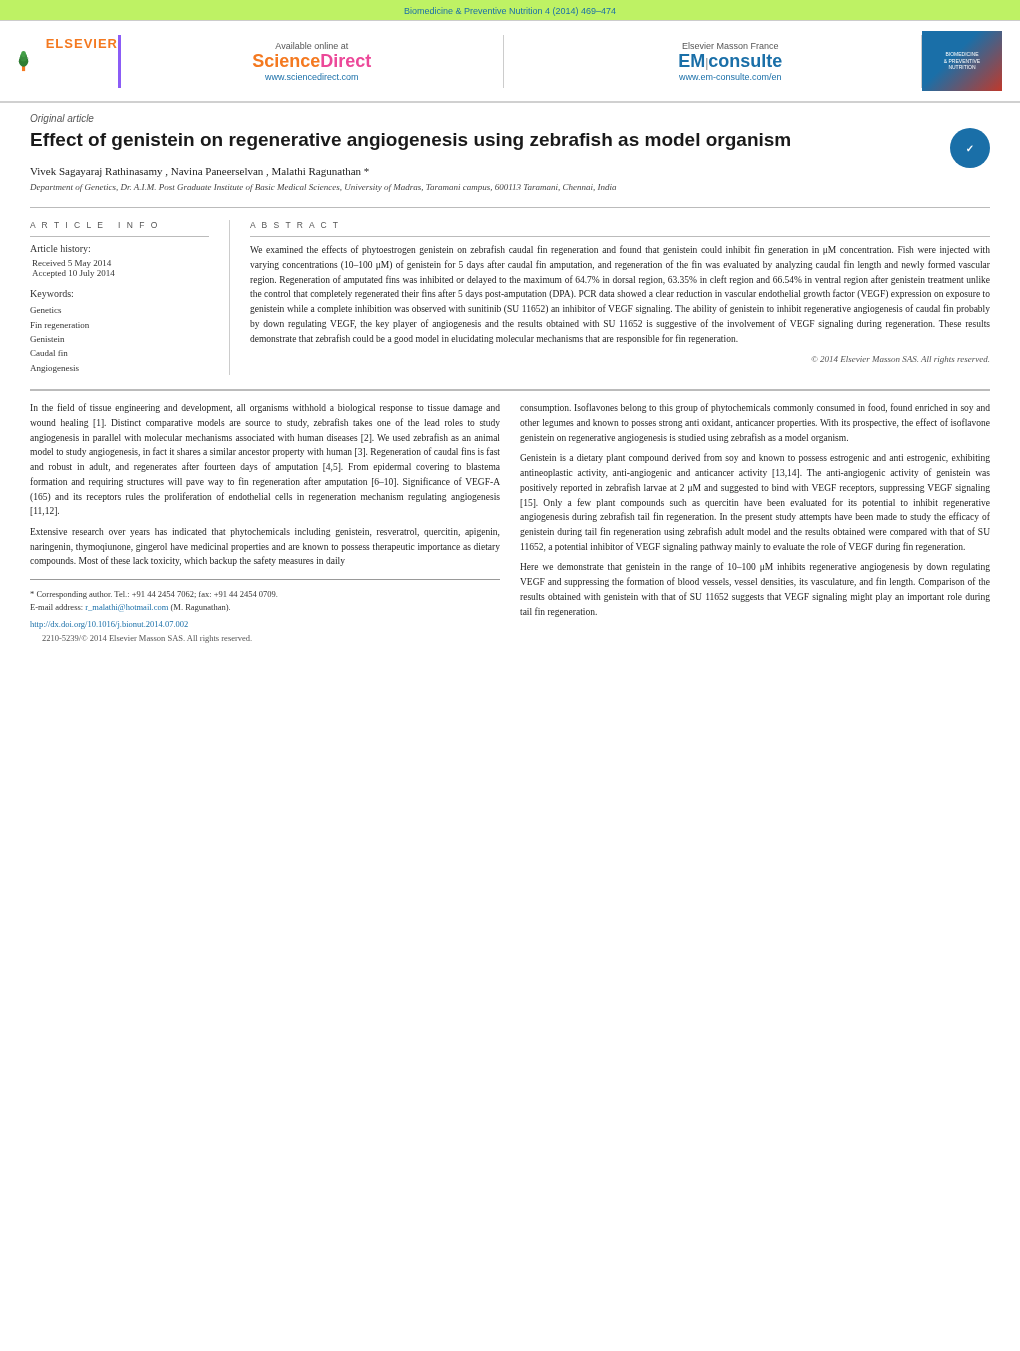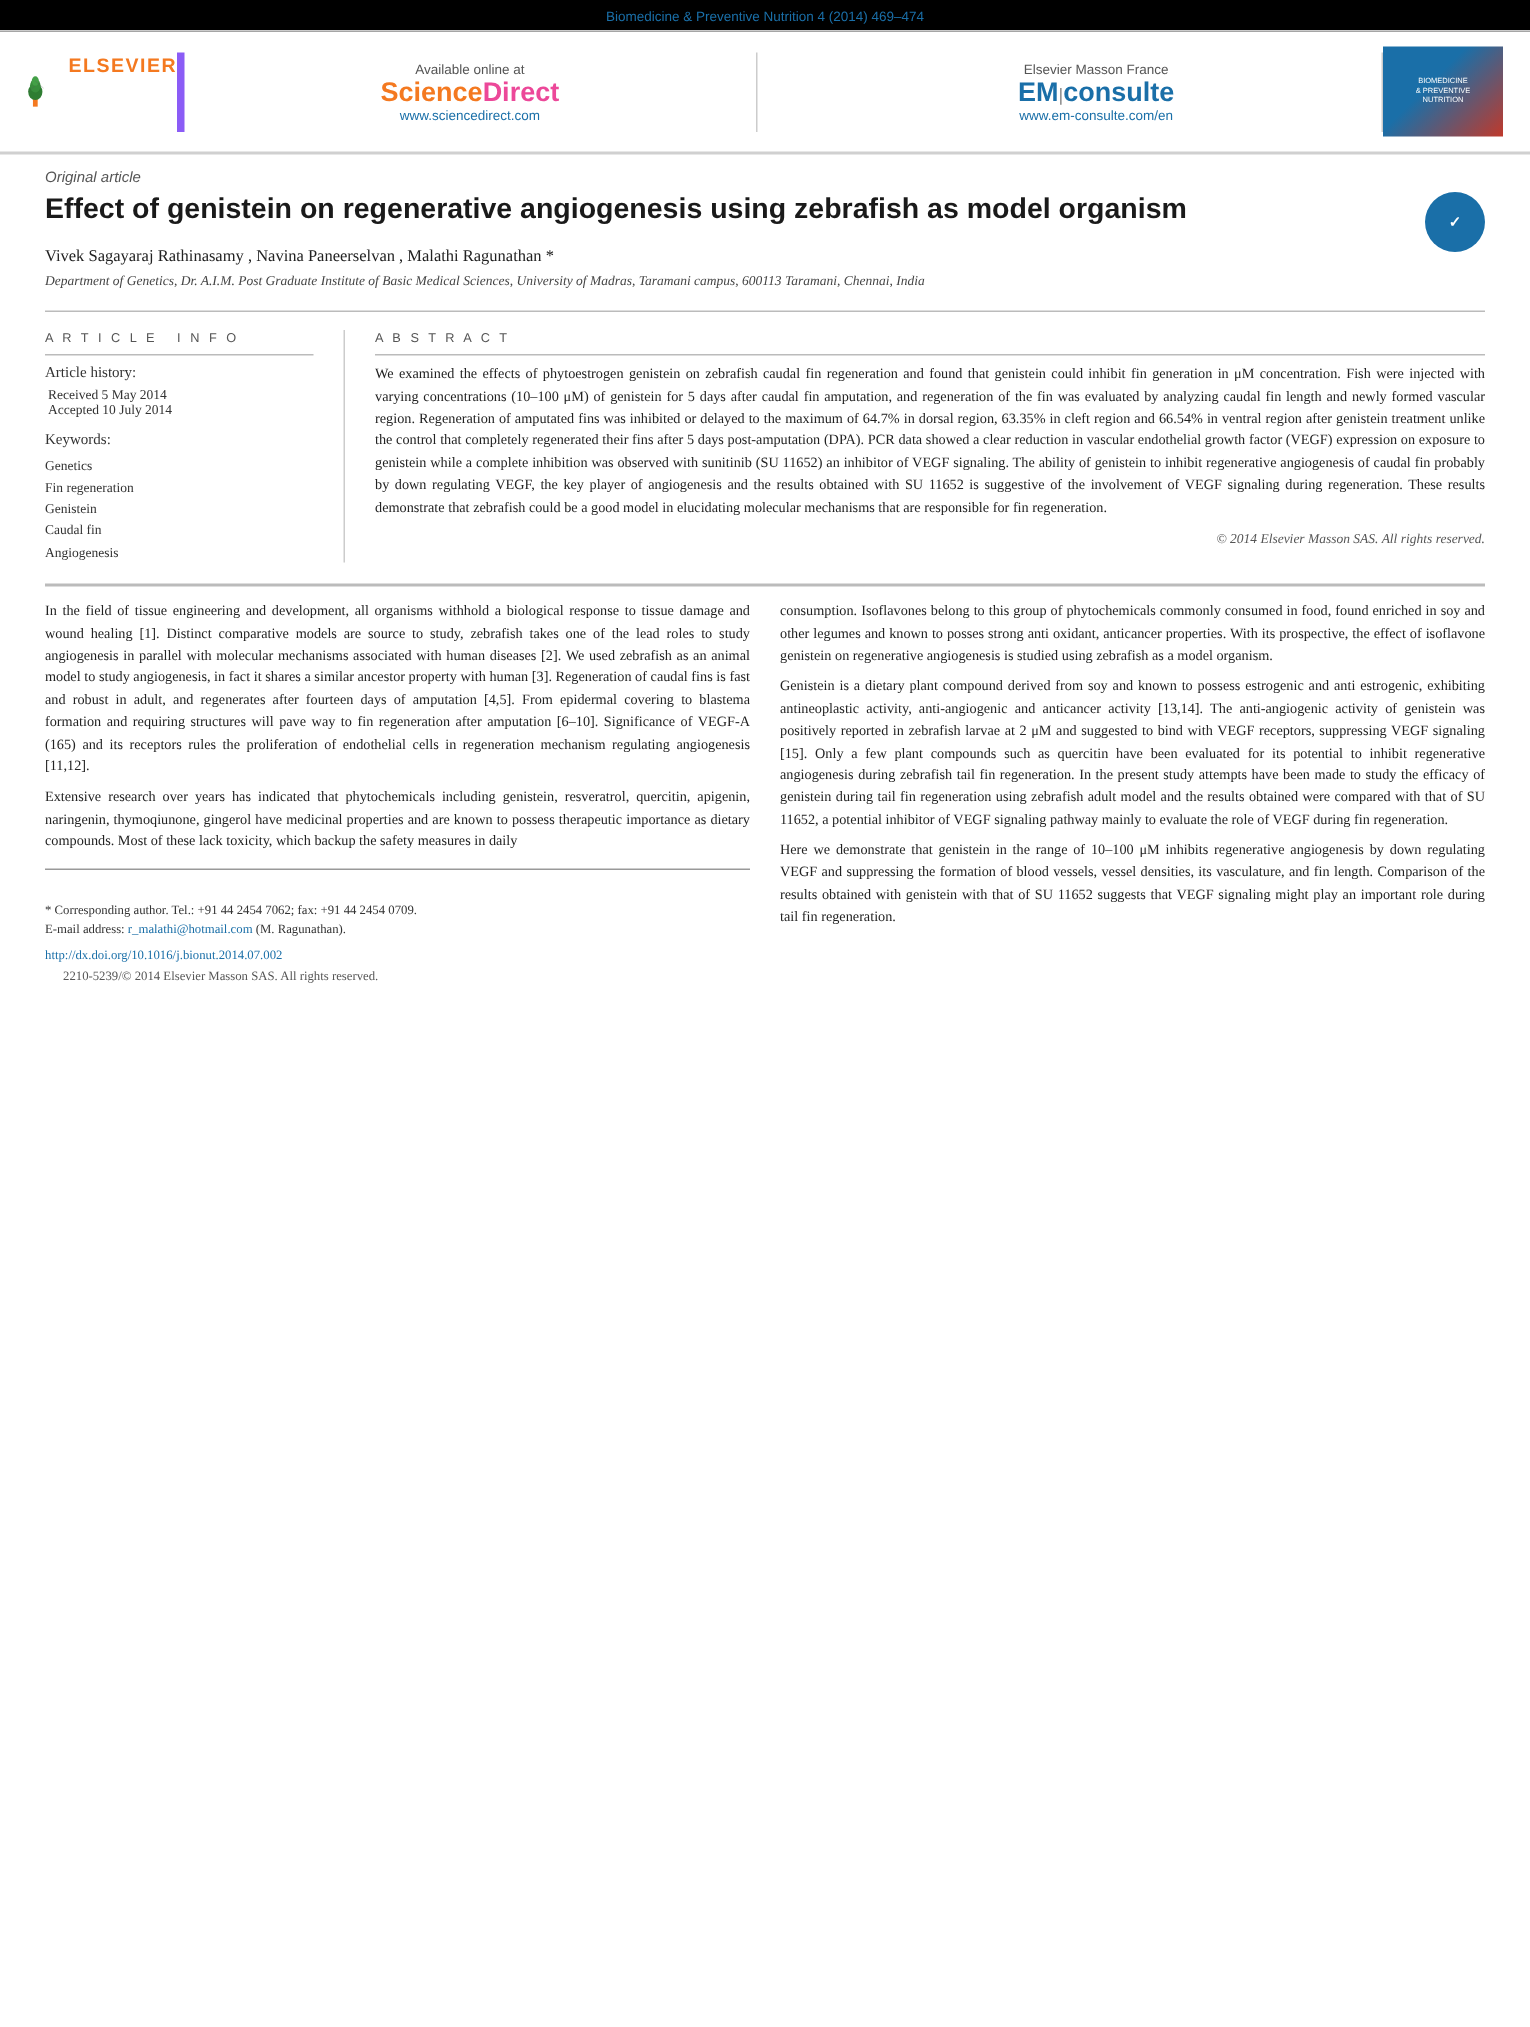--- a/index.html
+++ b/index.html
@@ -6,21 +6,21 @@
     body {
       background: #fff;
       font-family: 'Times New Roman', Times, serif;
       font-size: 9.5px;
       color: #222;
       width: 1020px;
       min-height: 1351px;
     }
 
     .journal-header {
-      background: #000000;
+      background: #bef264;
       border-bottom: 1px solid #ccc;
       padding: 6px 0 4px 0;
       text-align: center;
       font-size: 9px;
       color: #1a6fa8;
       font-family: Arial, sans-serif;
     }
 
     .top-bar {
       display: flex;
@@ -46,21 +46,21 @@
       font-family: Arial, sans-serif;
       font-size: 13px;
       font-weight: bold;
       color: #f47920;
       letter-spacing: 1px;
     }
 
     .sciencedirect-box {
       text-align: center;
       flex: 1;
-      border-left: 5px solid #8b5cf6;
+      border-left: 3px solid #8b5cf6;
       border-right: 1px solid #ccc;
       padding: 6px 20px;
     }
 
     .available-online {
       font-family: Arial, sans-serif;
       font-size: 9px;
       color: #555;
     }
 
@@ -283,21 +283,21 @@
     .body-text {
       font-size: 9.5px;
       line-height: 1.55;
       margin-bottom: 6px;
       text-align: justify;
     }
 
     .footnote-area {
       border-top: 1px solid #999;
       margin-top: 10px;
-      padding-top: 20px;
+      padding-top: 8px;
       font-size: 8.5px;
       color: #333;
     }
 
     .doi-line {
       font-size: 8.5px;
       color: #1a6fa8;
       margin-top: 4px;
     }
 

